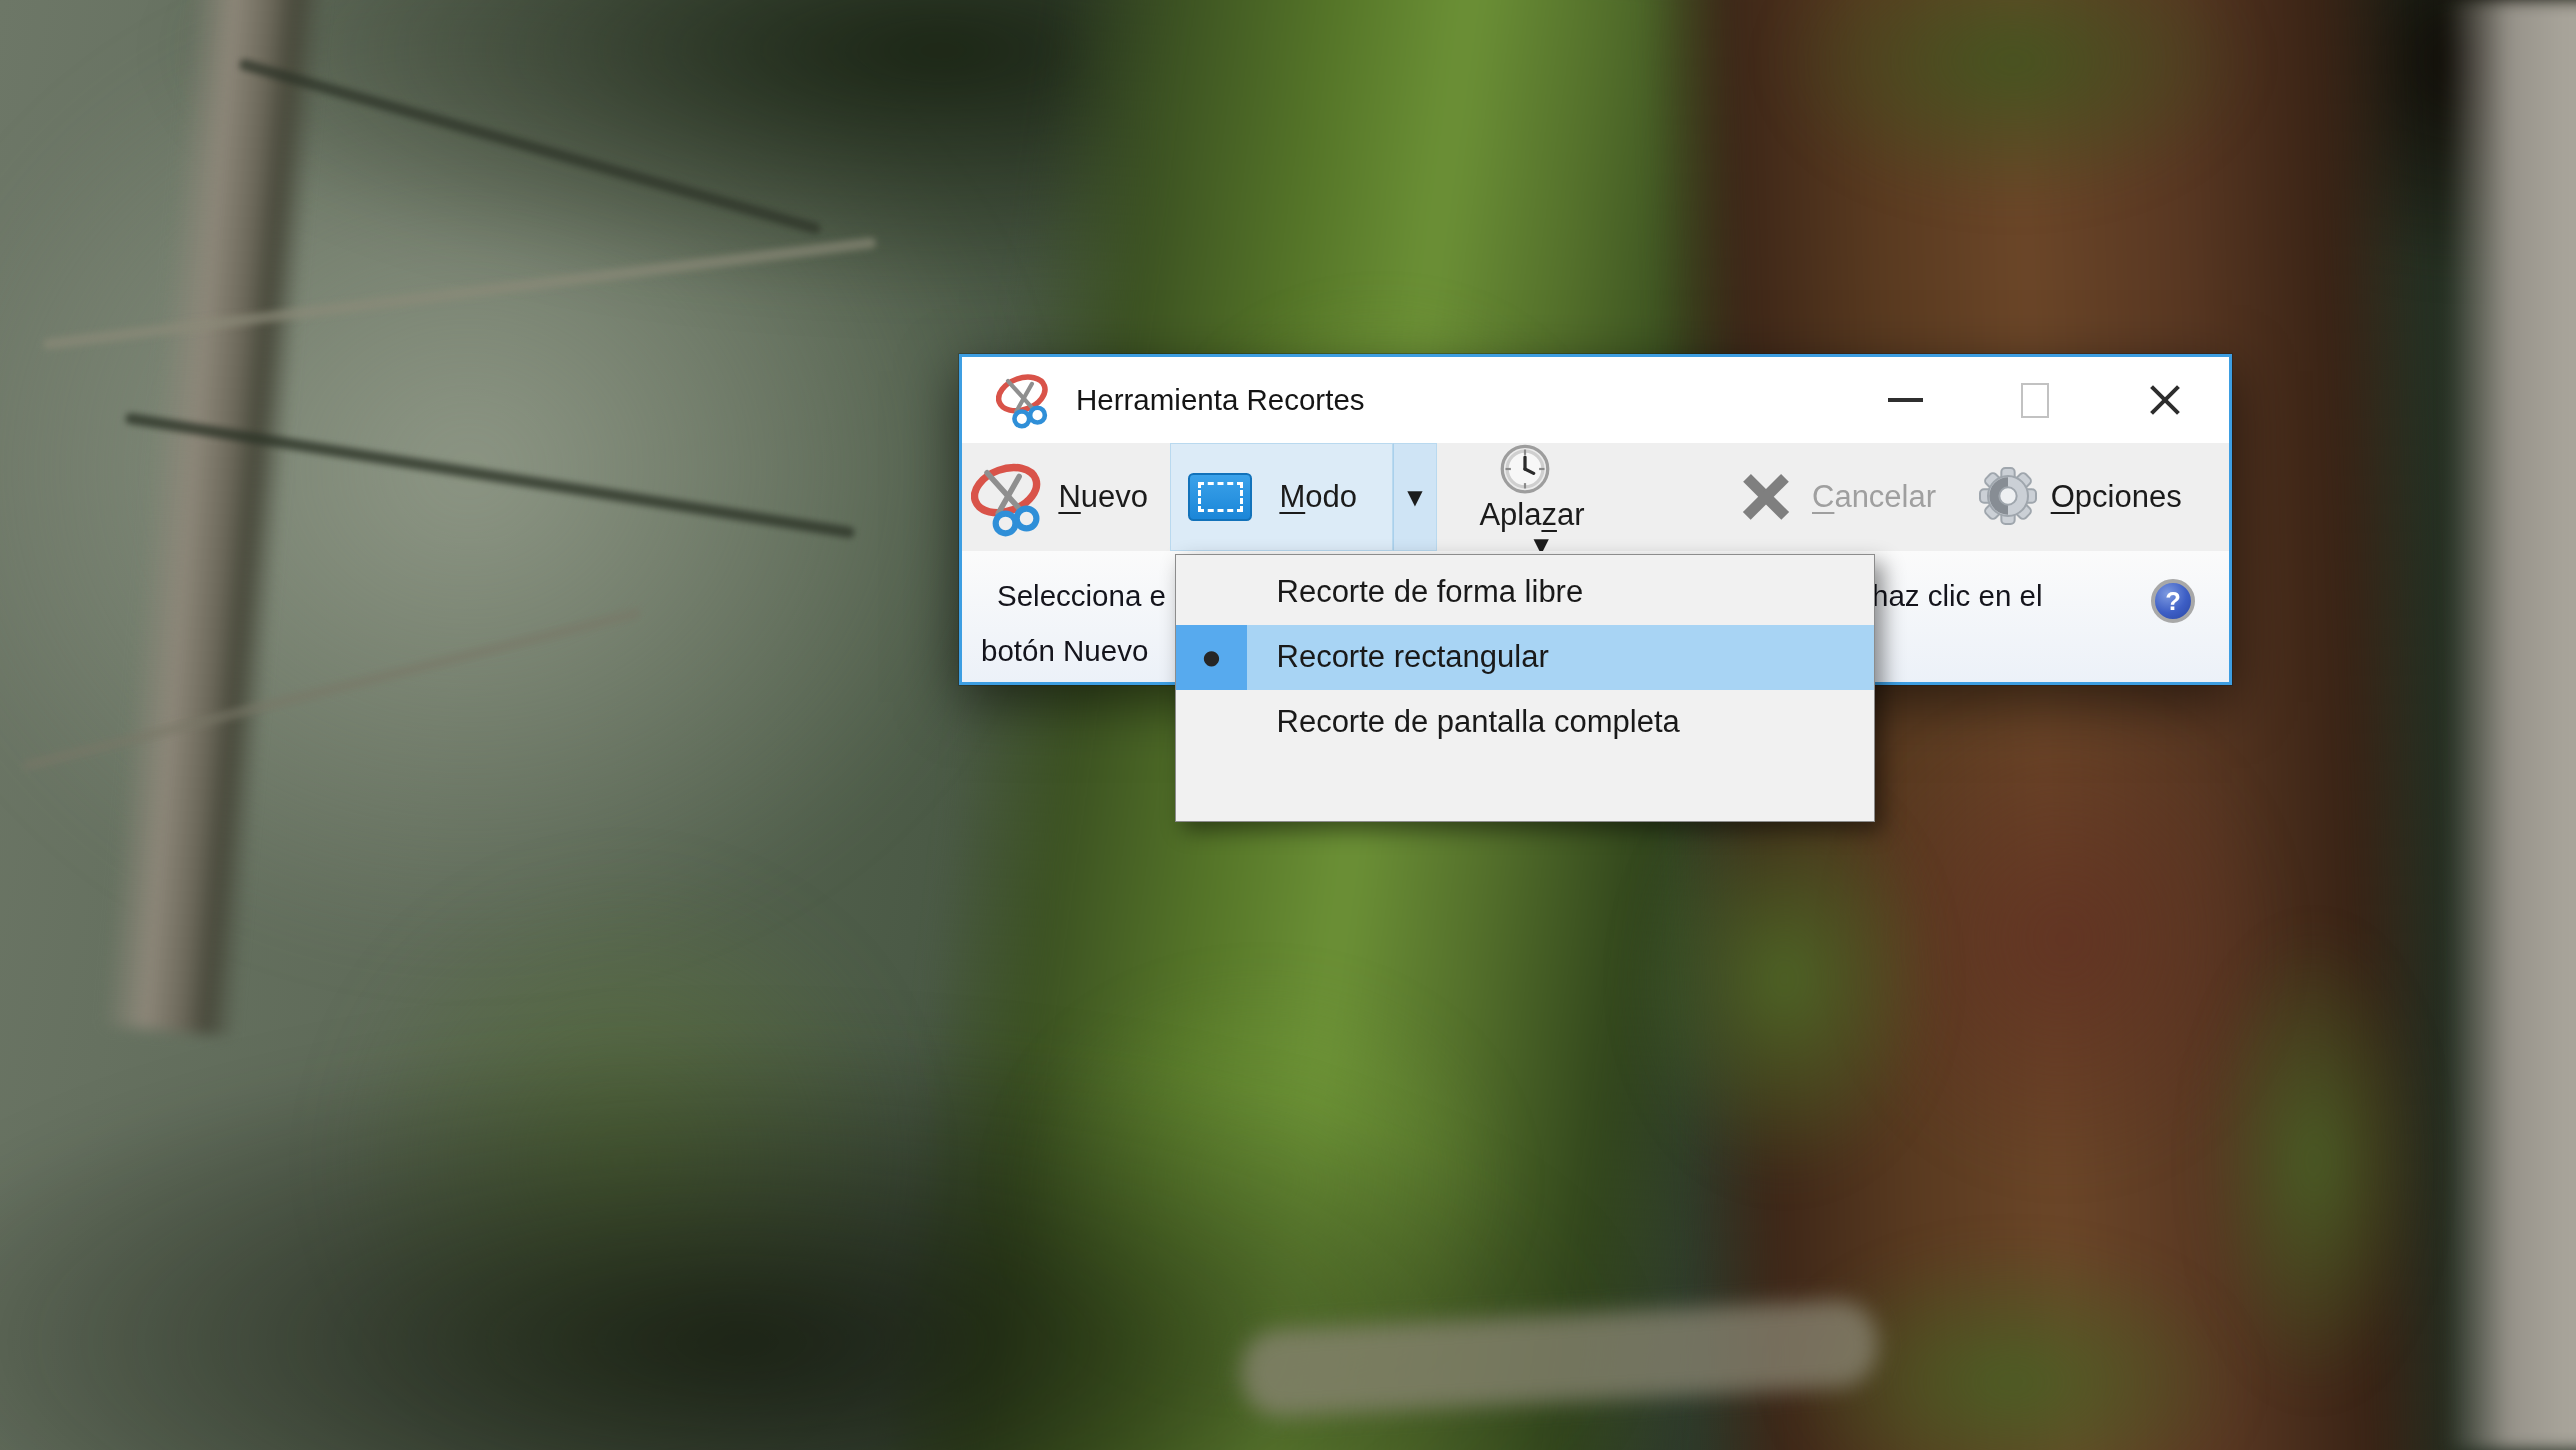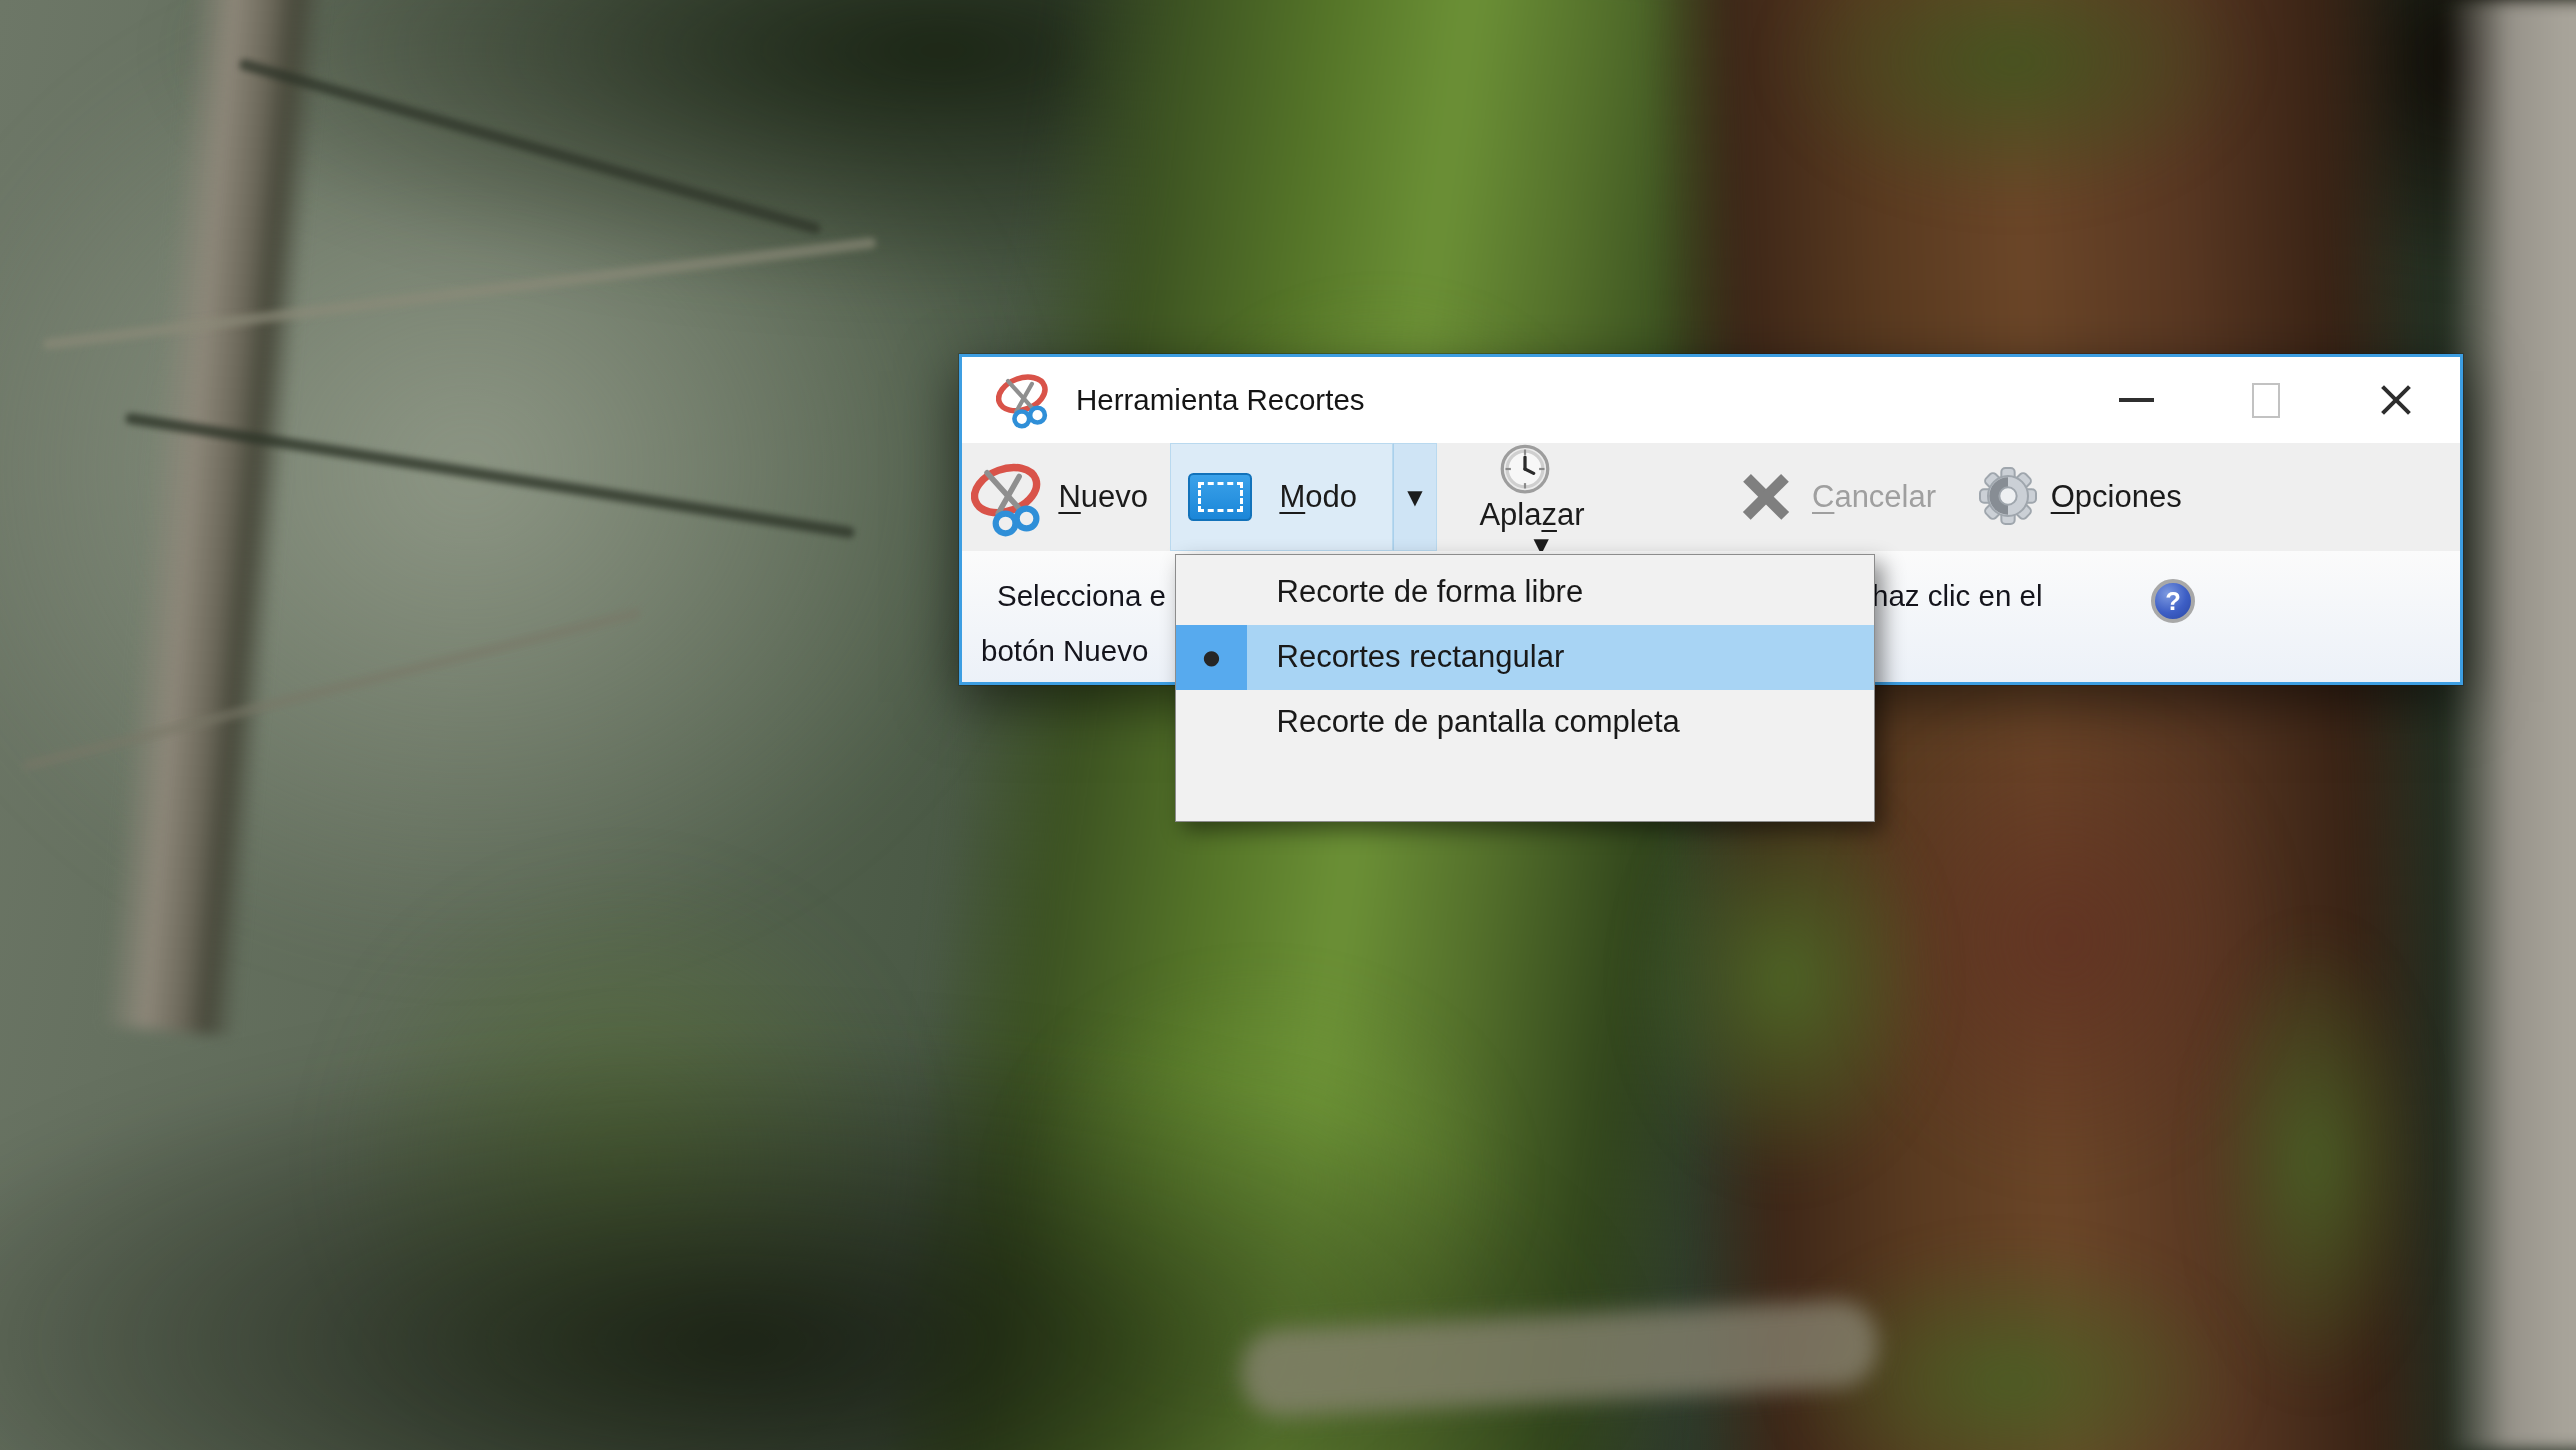--- a/index.html
+++ b/index.html
@@ -44,21 +44,21 @@
   .b3{left:13.4px;top:684px;width:637px;transform:rotate(-14deg);background:rgba(120,118,102,.55);}
   .b4{left:228px;top:141px;width:604px;transform:rotate(16deg);background:rgba(45,52,40,.75);}
   .bottom-dark{left:-134px;top:1040px;width:1744px;height:604px;border-radius:50%;
     background:radial-gradient(ellipse,rgba(17,22,12,.85),rgba(17,22,12,0) 75%);filter:blur(31px);}
   .midleft-moss{left:322px;top:859px;width:604px;height:604px;border-radius:50%;
     background:radial-gradient(ellipse,rgba(88,116,50,.6),rgba(88,116,50,0) 70%);filter:blur(28px);}
   .pale-log{left:1241px;top:1315px;width:637px;height:87px;transform:rotate(-3deg);border-radius:40px;
     background:rgba(138,133,115,.75);filter:blur(10.7px);}
 
   
-  .window{position:absolute;left:959px;top:354px;width:1504px;height:331px;box-sizing:border-box;
+  .window{position:absolute;left:959px;top:354px;width:1273px;height:331px;box-sizing:border-box;
     border:3.4px solid #3d9ee2;background:#fff;
     box-shadow:0 0 0 0.7px rgba(8,24,40,.4),0 17.4px 54px rgba(0,0,0,.55);}
   .titlebar{position:absolute;left:0;top:0;right:0;height:86px;background:#fff;}
   .app-logo{position:absolute;left:34px;top:13.4px;width:59px;height:59px;}
   .title{position:absolute;left:114px;top:0;height:86px;display:flex;align-items:center;
     font-size:29.5px;color:#151515;}
   .controls{position:absolute;right:32px;top:0;height:86px;display:flex;align-items:center;gap:66px;}
   .ctl{width:64px;height:64px;display:flex;align-items:center;justify-content:center;cursor:default;}
   .glyph-min{width:35px;height:4px;background:#2f2f2f;}
   .glyph-max{width:24px;height:31px;border:2.7px solid #c2c2c2;}
@@ -265,21 +265,21 @@
 
   <div class="menu">
     <div class="mi">
       <span class="gutter"></span>
       <span class="milabel">Recorte de forma libre</span>
     </div>
     <div class="mi selected">
       <span class="gutter">
         <span class="bullet">●</span>
       </span>
-      <span class="milabel">Recortes rectangular</span>
+      <span class="milabel">Recorte rectangular</span>
     </div>
     <div class="mi">
       <span class="gutter"></span>
       <span class="milabel">Recorte de pantalla completa</span>
     </div>
   </div>
 
 </div>
 
 

